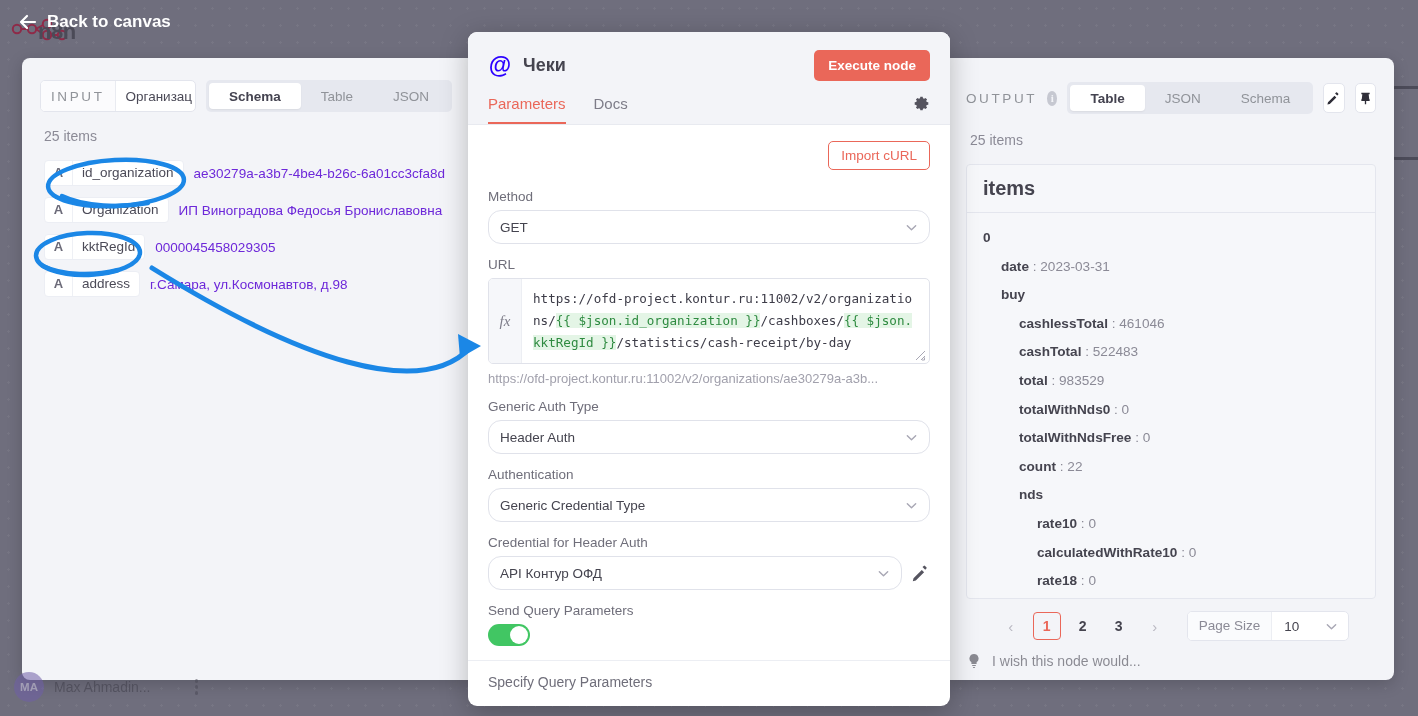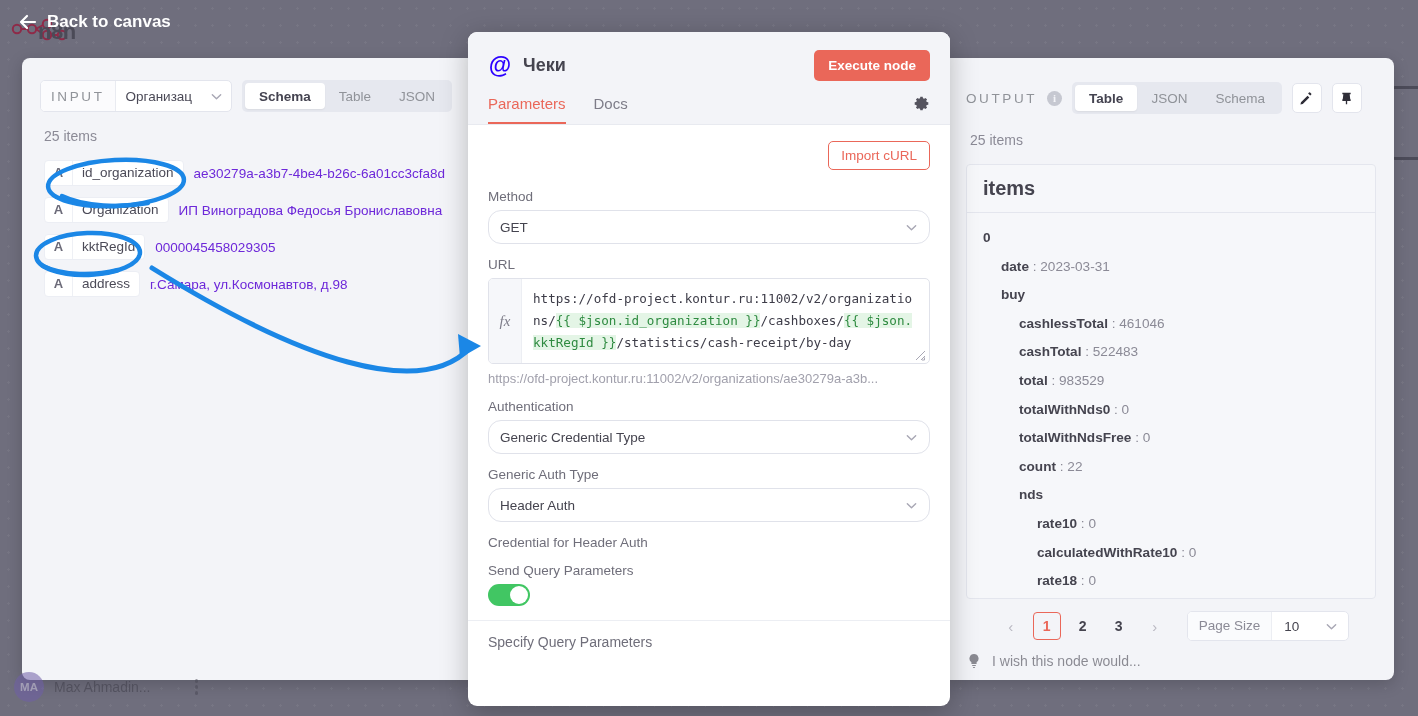--- a/index.html
+++ b/index.html
@@ -104,21 +104,21 @@
   .chev { width: 13px; height: 13px; flex-shrink: 0; }
 
   .seg-group {
     display: flex; align-items: center;
     background: #e6e8ef;
     border-radius: 5px;
     padding: 3px;
     height: 32px;
   }
   .seg {
-    padding: 0 14px; height: 26px;
+    padding: 0 20px; height: 26px;
     display: flex; align-items: center;
     font-size: 13.5px; color: #909399;
     border-radius: 4px; cursor: pointer;
   }
   .seg.active {
     background: #ffffff; color: #444350; font-weight: bold;
     box-shadow: 0 1px 2px rgba(0,0,0,0.06);
   }
 
   .items-count {
@@ -522,41 +522,52 @@
           <div class="expr-code"><span>https://ofd-project.kontur.ru:11002/v2/organizations/</span><span class="tpl">{{ $json.id_organization }}</span><span>/cashboxes/</span><span class="tpl">{{ $json.kktRegId }}</span><span>/statistics/cash-receipt/by-day</span></div>
           <svg class="resize-grip" viewBox="0 0 11 11">
             <path d="M10 1 L1 10 M10 6 L6 10" stroke="#a8a7b4" stroke-width="1" fill="none"></path>
             <path d="M9.5 7.5 L9.5 10 L7 10" stroke="#a8a7b4" stroke-width="1" fill="none"></path>
           </svg>
         </div>
         <div class="expr-preview">https://ofd-project.kontur.ru:11002/v2/organizations/ae30279a-a3b...</div>
       </div>
 
       <div class="field">
+        <div class="field-label">Generic Auth Type</div>
+        <div class="select">
+          <span class="select-val">Header Auth</span>
+          <svg class="chev" viewBox="0 0 14 14">
+            <path d="M2.5 5 L7 9.5 L11.5 5" fill="none" stroke="#a8a7b4" stroke-width="1.5" stroke-linecap="round" stroke-linejoin="round"></path>
+          </svg>
+        </div>
+      </div>
+
+      <div class="field">
         <div class="field-label">Authentication</div>
         <div class="select">
           <span class="select-val">Generic Credential Type</span>
           <svg class="chev" viewBox="0 0 14 14">
             <path d="M2.5 5 L7 9.5 L11.5 5" fill="none" stroke="#a8a7b4" stroke-width="1.5" stroke-linecap="round" stroke-linejoin="round"></path>
           </svg>
         </div>
       </div>
 
       <div class="field">
-        <div class="field-label">Generic Auth Type</div>
-        <div class="select">
-          <span class="select-val">Header Auth</span>
-          <svg class="chev" viewBox="0 0 14 14">
-            <path d="M2.5 5 L7 9.5 L11.5 5" fill="none" stroke="#a8a7b4" stroke-width="1.5" stroke-linecap="round" stroke-linejoin="round"></path>
+        <div class="field-label">Credential for Header Auth</div>
+        <div class="cred-row">
+          <div class="select">
+            <span class="select-val">API Контур ОФД</span>
+            <svg class="chev" viewBox="0 0 14 14">
+              <path d="M2.5 5 L7 9.5 L11.5 5" fill="none" stroke="#a8a7b4" stroke-width="1.5" stroke-linecap="round" stroke-linejoin="round"></path>
+            </svg>
+          </div>
+          <svg class="pencil-btn" viewBox="0 0 19 19">
+            <path fill="#55545f" d="M2.5 14.2l-.7 3 3-.7 8.3-8.3-2.3-2.3-8.3 8.3zm12.9-9.6a.9.9 0 000-1.3l-1.4-1.4a.9.9 0 00-1.3 0l-1.2 1.2 2.7 2.7 1.2-1.2z"></path>
           </svg>
         </div>
-      </div>
-
-      <div class="field">
-        <div class="field-label">Credential for Header Auth</div>
       </div>
 
       <div class="field">
         <div class="field-label">Send Query Parameters</div>
         <div class="toggle">
             <i></i>
           </div>
       </div>
 
       <div class="section-sep">

